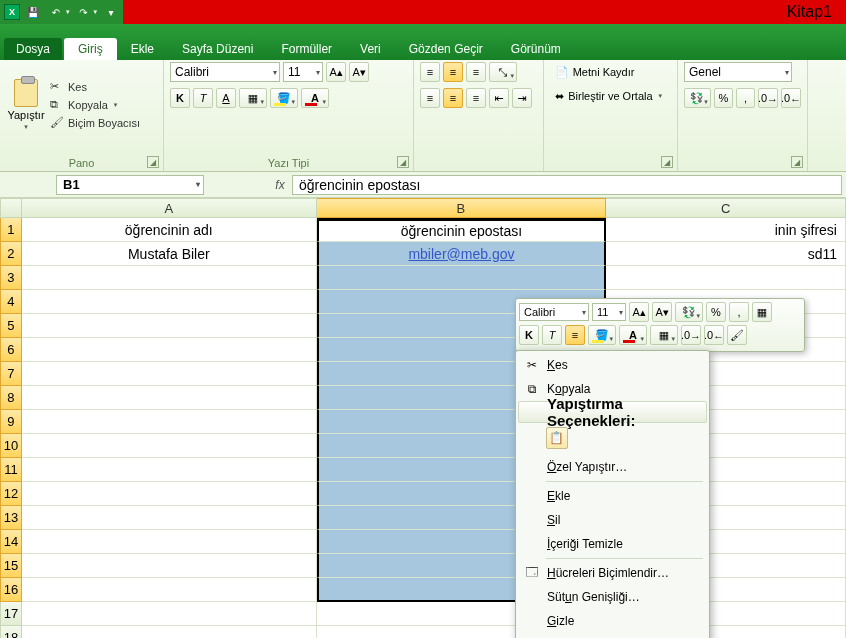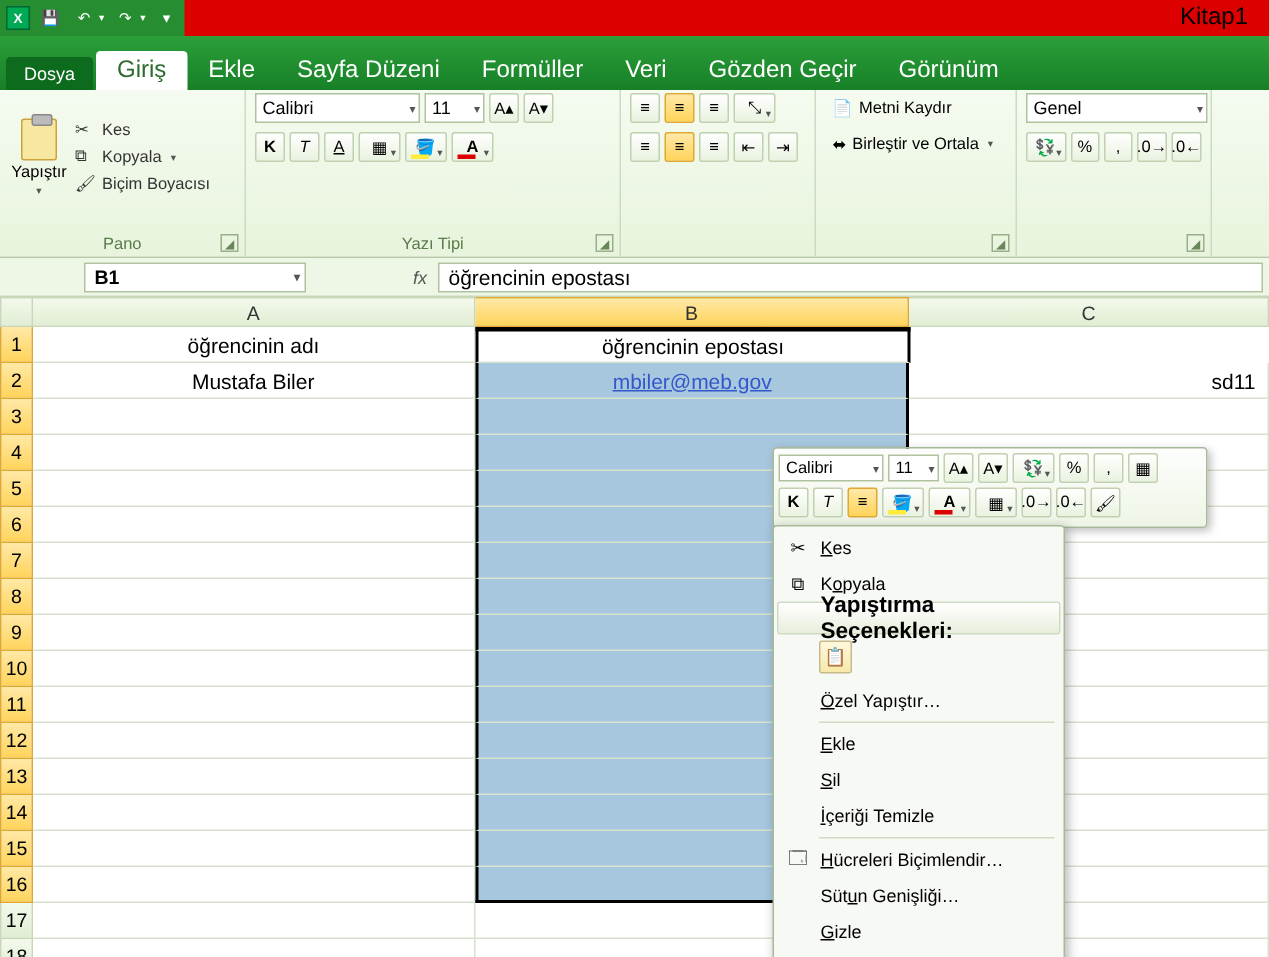--- a/index.html
+++ b/index.html
@@ -9,21 +9,21 @@
 .titlebar { height: 24px; background: #d00; display: flex; align-items: center; }
 .titlebar-left { background: #268d30; height: 24px; display: flex; align-items: center; padding: 0 4px; gap: 6px; }
 .titlebar-left .xlicon { width: 16px; height: 16px; background: #0a5; border: 1px solid #063; display:flex; align-items:center; justify-content:center; color:#fff; font-size:9px; font-weight:bold; }
 .titlebar-left .qbtn { width: 16px; height: 16px; display:flex; align-items:center; justify-content:center; color:#fff; font-size:10px; }
 .titlebar-left .drop { font-size:7px; color:#fff; margin-left:-4px; }
 .titlebar .filename { color: #000; margin-left: auto; padding-right: 14px; font-size: 16px; }
 
 
 .tabsrow { height: 36px; background: linear-gradient(#2b9f3a, #178027); display: flex; align-items: flex-end; padding-left: 4px; }
 .tab-file { background: #0c6b1d; color: #fff; padding: 4px 12px; border-radius: 3px 3px 0 0; font-size: 12px; margin-right: 2px; }
-.tab { color: #fff; padding: 4px 14px; font-size: 16px; cursor: default; }
+.tab { color: #fff; padding: 4px 14px; font-size: 12px; cursor: default; }
 .tab.active { background: #fff; color: #2b6b2b; border-radius: 3px 3px 0 0; }
 
 
 .ribbon { background: linear-gradient(#f5fbf0, #e8f4dd); border-bottom: 1px solid #b7c9a6; height: 112px; display: flex; position: relative; }
 .rgroup { border-right: 1px solid #cbdcc0; padding: 2px 6px 0 6px; display: flex; flex-direction: column; position: relative; }
 .rgroup .glabel { position: absolute; bottom: 2px; left: 0; right: 0; text-align: center; color: #5a7b4a; font-size: 11px; }
 .rgroup .dlaunch { position: absolute; bottom: 3px; right: 4px; width: 12px; height: 12px; border: 1px solid #9ab08a; font-size: 8px; display:flex; align-items:center; justify-content:center; color:#6a8559; }
 
 
 .pano { width: 164px; }
@@ -49,21 +49,21 @@
 .align { width: 130px; }
 .align .arow { display:flex; gap:3px; margin-bottom:6px; }
 .sbtn.active { background: linear-gradient(#ffe9a7,#ffd45b); border-color:#e0a830; }
 
 
 .wrap { width: 134px; }
 .wrap .wbtn { display:flex; align-items:center; gap:4px; height:20px; font-size:11px; padding:0 4px; border:1px solid transparent; margin-bottom:4px; }
 
 
 .numg { width: 130px; }
-.numg .combo { width: 121px; margin-bottom: 6px; }
+.numg .combo { width: 108px; margin-bottom: 6px; }
 .numg .nrow { display:flex; gap:3px; }
 
 
 .fbar { height: 26px; border-bottom: 1px solid #c7d7b8; display: flex; align-items: center; background: #eef6e6; }
 .namebox { width: 148px; background:#fff; border:1px solid #b0c19e; height:20px; margin: 0 4px 0 56px; display:flex; align-items:center; padding:0 6px; font-size:13px; position:relative; font-weight:bold; }
 .namebox .dd { position:absolute; right:3px; font-size:8px; color:#555; }
 .fx { width: 24px; text-align:center; font-style: italic; color:#555; }
 .fcell { flex:1; background:#fff; border:1px solid #b0c19e; height:20px; margin-right:4px; display:flex; align-items:center; padding:0 6px; font-size:14px; }
 
 
@@ -258,20 +258,23 @@
     <div class="corner"></div>
     <div class="colhdr colA">A</div>
     <div class="colhdr colB sel">B</div>
     <div class="colhdr colC">C</div>
   </div>
   <div class="rows">
     <div class="row">
       <div class="rowhdr sel">1</div>
       <div class="cell colA">öğrencinin adı</div>
       <div class="cell colB colBcell selborder-top" style="background:#fff">öğrencinin epostası</div>
+      <div class="cell colC" style="justify-content:flex-end;padding-right:8px">
+          <span>inin şifresi</span>
+        </div>
     </div>
     <div class="row">
       <div class="rowhdr sel">2</div>
       <div class="cell colA">Mustafa Biler</div>
       <div class="cell colB colBcell selcol">
           <a href="#">mbiler@meb.gov</a>
         </div>
       <div class="cell colC" style="justify-content:flex-end;padding-right:8px">
           <span>sd11</span>
         </div>

